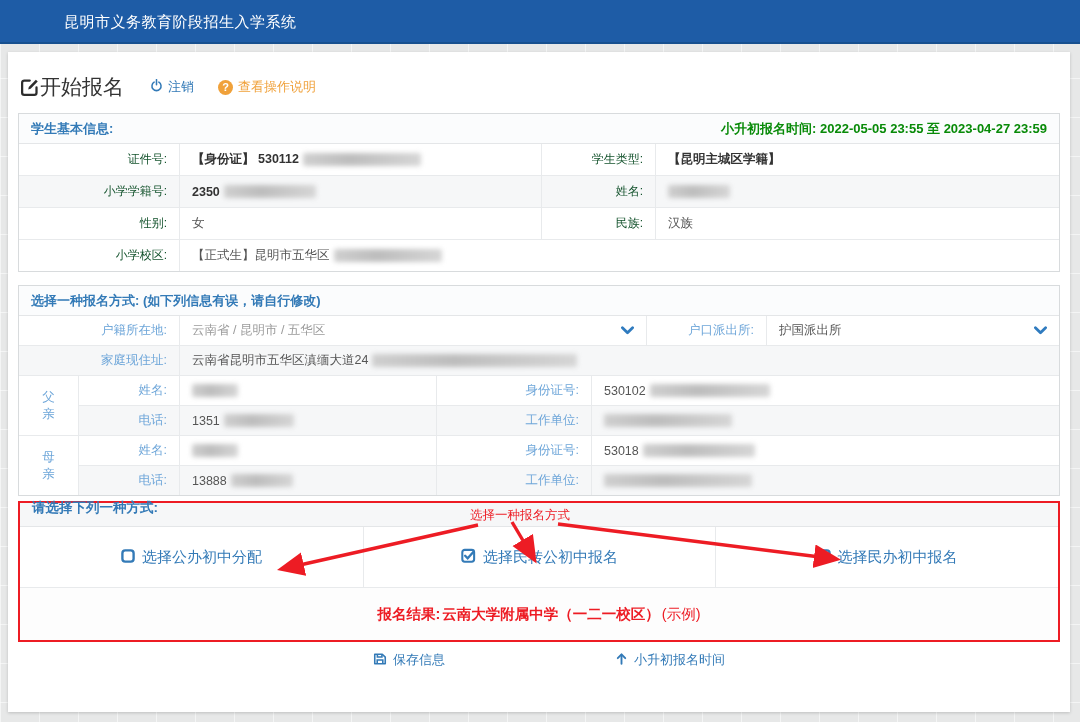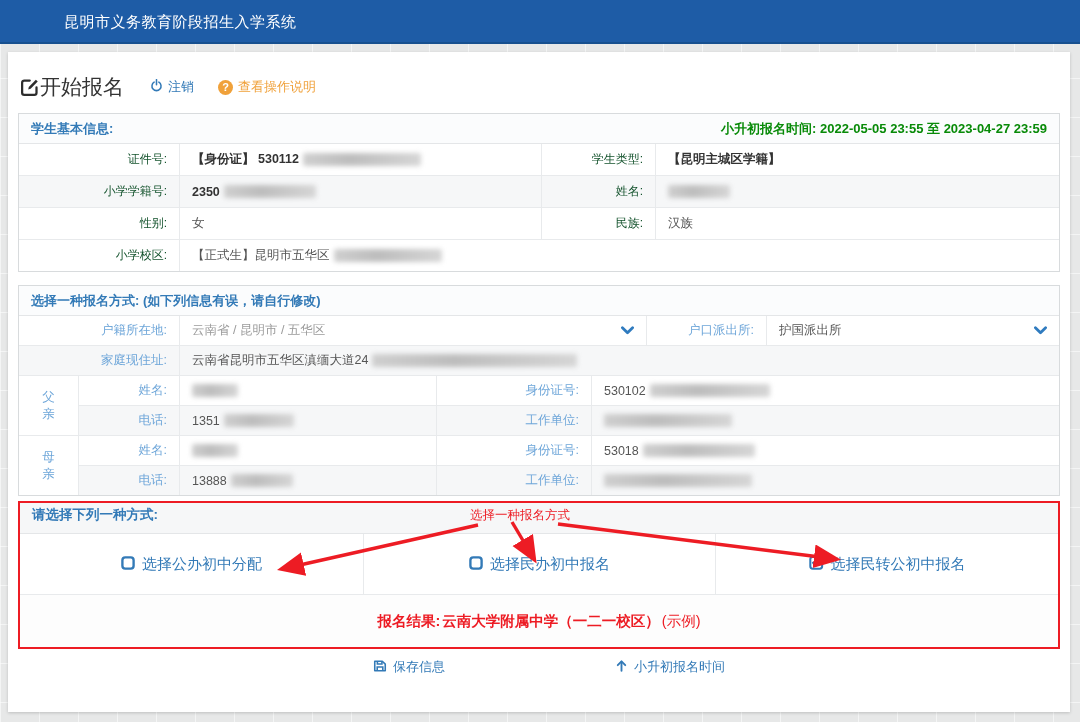--- a/index.html
+++ b/index.html
@@ -69,21 +69,21 @@
            color:var(--labelblue,#6ea6d9); }
   .pside span { width:14px; line-height:17px; word-break:break-all; font-size:12.5px; text-align:center; }
   .prow { display:grid; grid-template-columns:100px 257px 155px 1fr; }
   .prow > div { display:flex; align-items:center; min-height:29px; padding:0 12px; border-left:1px solid #e8eaec; }
   .prow > div:first-child { border-left:none; }
   .prow + .prow { border-top:1px solid #e8eaec; }
   .s2 .row > div { min-height:29px; }
 
   
   .choice-box { margin:5px 10px 0 10px; border:2px solid var(--red,#ed1c24); position:relative; background:#fff; }
-  .choice-head { height:31px; background:#f6f7f8; border-bottom:1px solid #e4e6e8;
+  .choice-head { height:24px; background:#f6f7f8; border-bottom:1px solid #e4e6e8;
                  display:flex; align-items:flex-end; padding:0 12px 9px 12px; }
   .choice-head .sec-title { font-size:13.5px; }
   .annotation { position:absolute; top:4px; left:450px; color:var(--red,#ed1c24); font-size:12.5px; z-index:6; }
   .arrows { position:absolute; left:0; top:0; pointer-events:none; z-index:5; }
   .opts { display:grid; grid-template-columns:343px 352px 1fr; height:60px; }
   .opt-cell { display:flex; align-items:center; justify-content:center; border-left:1px solid #e8eaec; }
   .opt-cell:first-child { border-left:none; }
   .opt { display:inline-flex; align-items:center; gap:7px; color:var(--accent,#337ab7);
          font-size:15px; cursor:pointer; }
   .result-row { border-top:1px solid #e8eaec; height:53px; display:flex; align-items:center;
@@ -285,36 +285,36 @@
             <svg width="14" height="14" viewBox="0 0 16 16">
                 <rect x="1.6" y="1.6" width="12.8" height="12.8" rx="3.2" fill="none" stroke="#337ab7" stroke-width="2.7"></rect>
               </svg>
           </span>
           <span>选择公办初中分配</span>
         </span>
       </div>
       <div class="opt-cell">
         <span class="opt">
           <span>
-            <svg width="14" height="14" viewBox="0 0 16 16">
-                <rect x="1.6" y="1.6" width="12.8" height="12.8" rx="3.2" fill="none" stroke="#337ab7" stroke-width="2.7"></rect>
-              </svg>
-          </span>
-          <span>选择民办初中报名</span>
-        </span>
-      </div>
-      <div class="opt-cell">
-        <span class="opt">
-          <span>
             <svg width="15" height="15" viewBox="0 0 16 16">
               <rect x="1.4" y="2" width="12.6" height="12.6" rx="2.6" fill="none" stroke="#337ab7" stroke-width="2.2"></rect>
               <path d="M4.4 8.3l2.7 2.7 6.3-7" fill="none" stroke="#337ab7" stroke-width="2.5" stroke-linecap="round"></path>
             </svg>
           </span>
           <span>选择民转公初中报名</span>
+        </span>
+      </div>
+      <div class="opt-cell">
+        <span class="opt">
+          <span>
+            <svg width="14" height="14" viewBox="0 0 16 16">
+                <rect x="1.6" y="1.6" width="12.8" height="12.8" rx="3.2" fill="none" stroke="#337ab7" stroke-width="2.7"></rect>
+              </svg>
+          </span>
+          <span>选择民办初中报名</span>
         </span>
       </div>
     </div>
     <div class="result-row">
       <span class="res-bold">报名结果: </span>
       <span class="res-bold">云南大学附属中学（一二一校区）</span>
       <span>(示例)</span>
     </div>
   </div>
 

